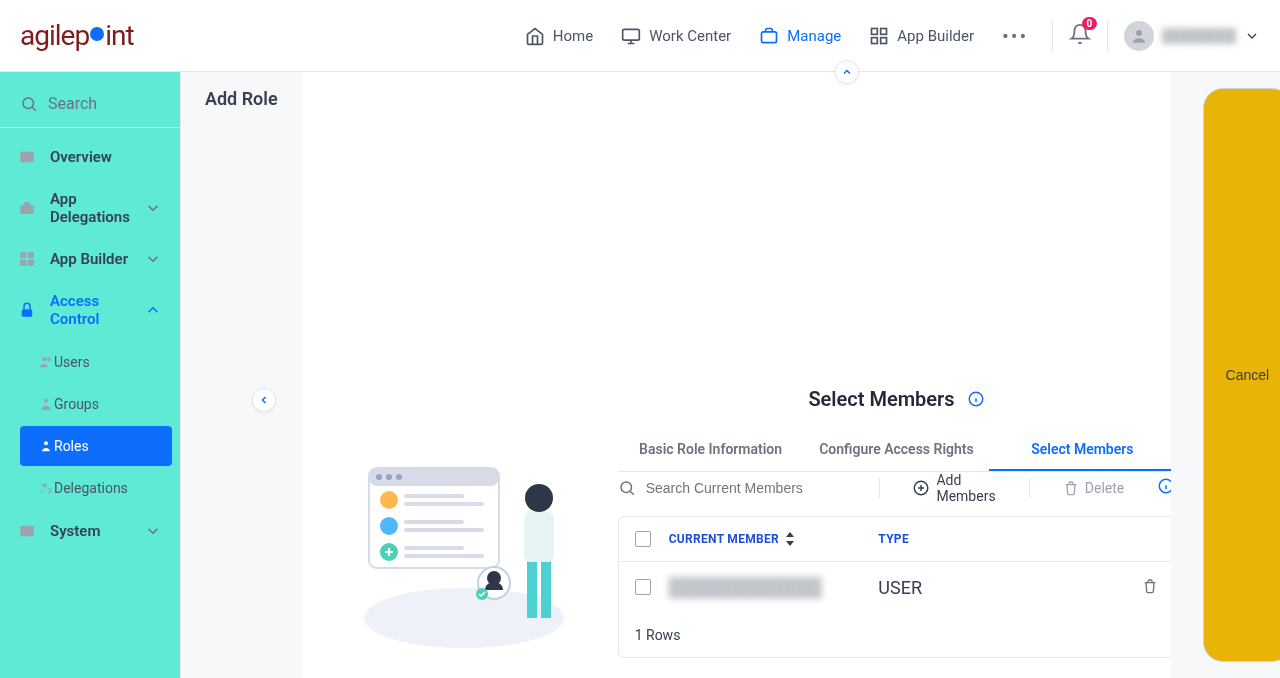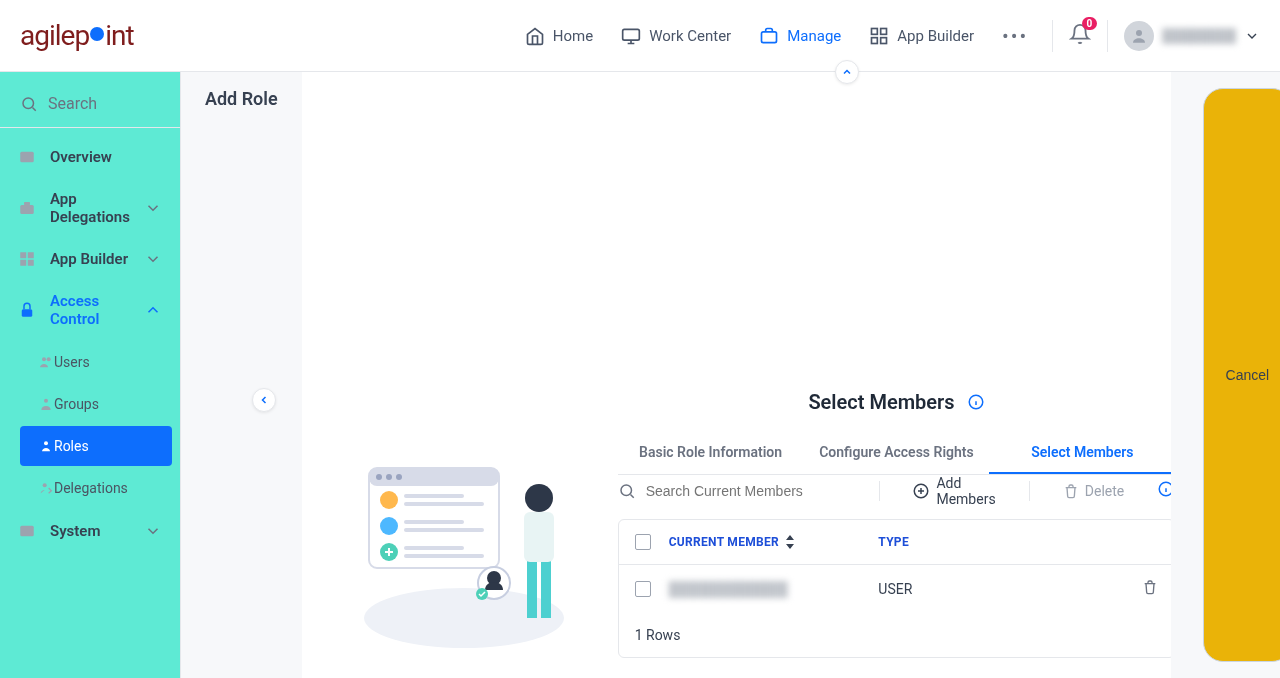--- a/index.html
+++ b/index.html
@@ -60,21 +60,21 @@
 .tb-sep { width: 1px; height: 20px; background: #e5e7eb; }
 .tb-action { display: flex; align-items: center; gap: 6px; font-size: 14px; color: #374151; cursor: pointer; }
 .tb-action.disabled { color: #9ca3af; cursor: default; }
 .tb-info { margin-left: auto; color: #0d6efd; cursor: pointer; }
 
 .table-wrap { border: 1px solid #e5e7eb; border-radius: 6px; flex: 1; overflow: hidden; display: flex; flex-direction: column; }
 .thead { display: flex; align-items: center; padding: 14px 16px; border-bottom: 1px solid #e5e7eb; font-size: 12px; font-weight: 700; color: #1d4ed8; letter-spacing: 0.3px; }
 .th-check { width: 34px; }
 .th-member { flex: 1; display: flex; align-items: center; gap: 6px; }
 .th-type { width: 280px; }
-.trow { display: flex; align-items: center; padding: 14px 16px; font-size: 14px; color: #374151; }
+.trow { display: flex; align-items: center; padding: 14px 16px; font-size: 18px; color: #374151; }
 .trow .cell-member { flex: 1; color: #c2c6cc; filter: blur(3px); }
 .trow .cell-type { width: 280px; display: flex; align-items: center; }
 .trow .cell-del { color: #6b7280; cursor: pointer; margin-left: auto; }
 .checkbox { width: 16px; height: 16px; border: 1.5px solid #9ca3af; border-radius: 2px; cursor: pointer; }
 .table-footer { margin-top: auto; padding: 14px 16px; font-size: 14px; color: #374151; border-top: 1px solid transparent; }
 
 .buttons { display: flex; gap: 14px; justify-content: flex-end; padding: 16px 32px; }
 .btn { padding: 9px 22px; border-radius: 20px; font-size: 14px; cursor: pointer; border: 1px solid transparent; }
 .btn-outline { background: #eab308; border-color: #cbd5e1; color: #374151; }
 .btn-primary { background: #0d6efd; color: #fff; }

